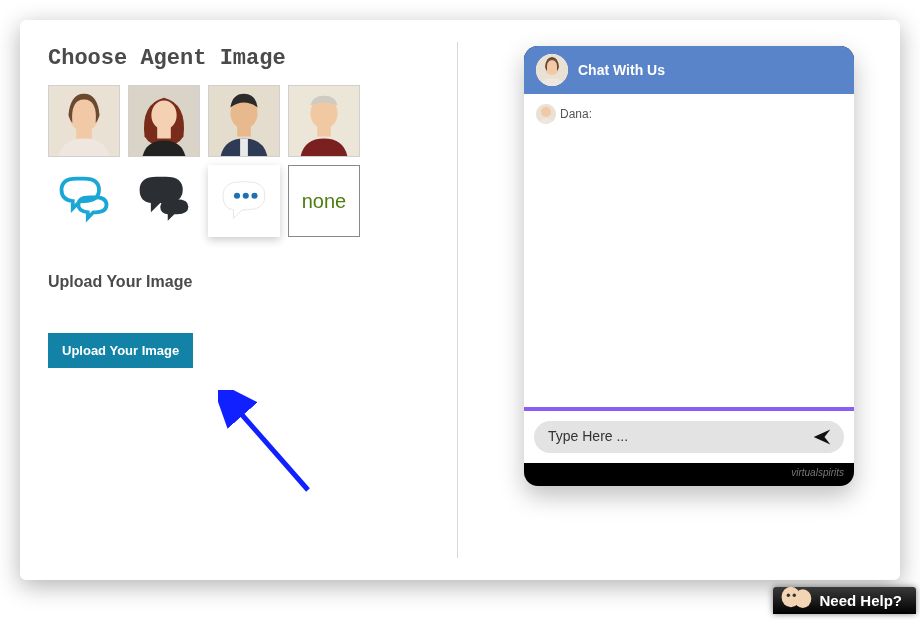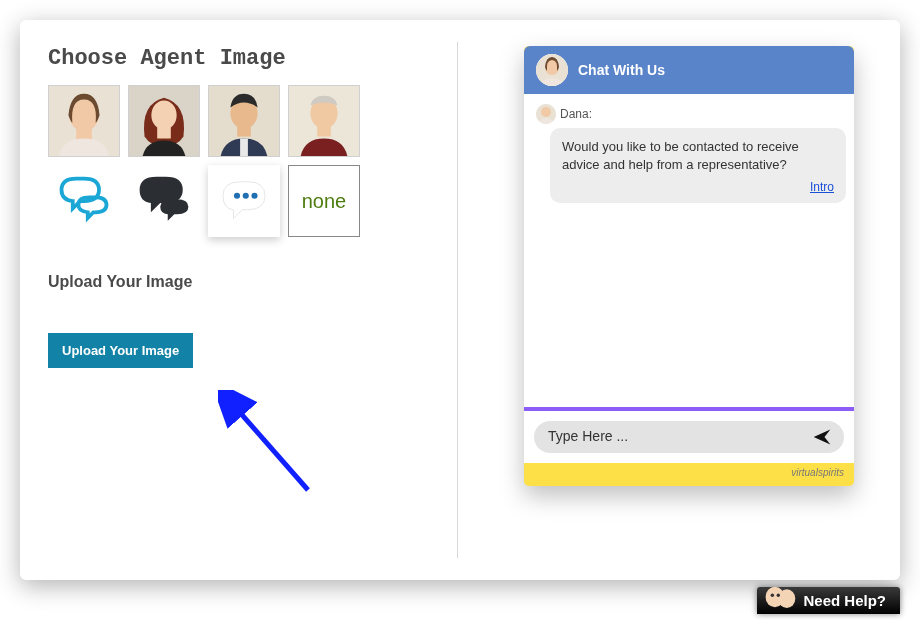--- a/index.html
+++ b/index.html
@@ -88,23 +88,23 @@
   .pointer-arrow {
     position:absolute;
     left: 198px;
     top: 370px;
     pointer-events:none;
   }
 
   
   .chat {
     width: 330px;
-    border-radius: 5px;
+    border-radius: 14px;
     box-shadow: 0 10px 24px rgba(0,0,0,0.25);
-    background:#fde047;
+    background:#000000;
     display:flex; flex-direction:column;
     overflow:hidden;
     margin-top:4px;
     height: 440px;
   }
   .chat-header {
     background:#5a84c9;
     color:#fff;
     display:flex;
     align-items:center;
@@ -169,21 +169,21 @@
     text-align:right;
     font-size:10px;
     font-style:italic;
     color:#777;
     padding:4px 10px 8px 0;
   }
 
   
   .need-help{
     position:absolute;
-    right:20px;
+    right:4px;
     bottom:6px;
     background:linear-gradient(#3a3a3a,#000);
     color:#fff;
     font-weight:700;
     font-size:15px;
     padding:5px 14px 5px 46px;
     border-radius:3px 3px 0 0;
     box-shadow:0 0 6px rgba(0,0,0,0.5);
   }
   .need-help .nh-icon{
@@ -287,24 +287,20 @@
         <div class="chat-sender">
           <div class="mini-avatar">
             <svg viewBox="0 0 20 20" width="20" height="20">
               <rect width="20" height="20" fill="#e9e1d3"></rect>
               <circle cx="10" cy="8" r="5" fill="#f2c9a6"></circle>
               <path d="M2 20 q2 -6 8 -6 q6 0 8 6 z" fill="#efe7df"></path>
             </svg>
           </div>
           <span>Dana:</span>
         </div>
-        <div class="bubble">
-          <span>Would you like to be contacted to receive advice and help from a representative?</span>
-          <a href="#" class="intro-link">Intro</a>
-        </div>
       </div>
 
       <div class="chat-footer">
         <div class="chat-input">
           <input type="text" placeholder="Type Here ..." style="">
           <svg viewBox="0 0 24 24" width="20" height="20">
             <path d="M2 12 L22 3 L15 12 L22 21 Z" fill="#111"></path>
           </svg>
         </div>
       </div>

